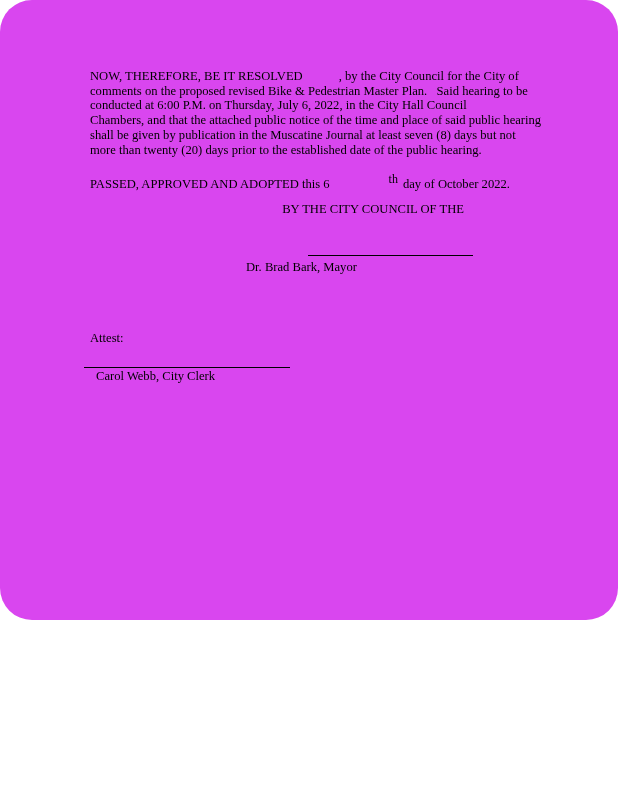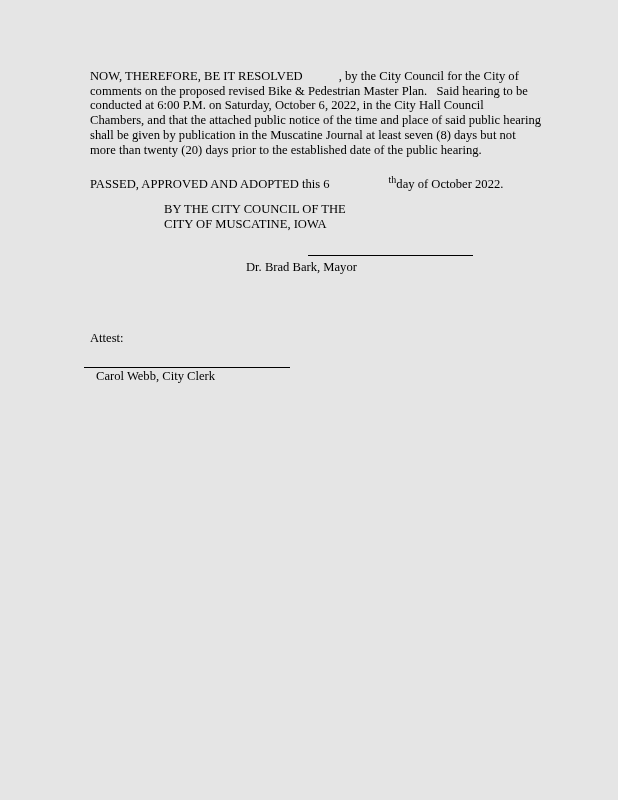--- a/index.html
+++ b/index.html
@@ -1,61 +1,62 @@
 <!DOCTYPE html>
 <html><head>
 <meta charset="utf-8">
 <style>
   * { margin: 0; padding: 0; box-sizing: border-box; }
   html, body { background: #ffffff; }
   .page {
     position: relative;
     width: 618px;
-    height: 800px;
-    background: #e5e5e5;
+    height: 620px;
+    background: #d946ef;
     font-family: "Liberation Serif", "DejaVu Serif", serif;
     color: #000000;
     font-size: 12.6px;
     line-height: 14.7px;
     overflow: hidden;
+    border-radius: 32px;
   }
   .abs { position: absolute; }
   .line, .inline-part { white-space: pre; }
   .gap-resolved { display: inline-block; width: 36px; }
   .gap-passed { display: inline-block; width: 59px; }
   .superscript {
-    font-size: 10px;
+    font-size: 12px;
     vertical-align: super;
     line-height: 0;
+    margin-right: 5px;
   }
-  .center-block { text-align: left; }
+  .center-block { text-align: right; }
   .sig-line {
     border-top: 1px solid #000000;
     height: 0;
   }
 </style>
 </head>
 <body>
 
 <div class="page">
 
   <div class="abs" style="left:90px; top:69px; width:460px;">
     <div class="line"><span class="inline-part">NOW, THEREFORE, BE IT RESOLVED</span><span class="gap-resolved"></span><span class="inline-part">, by the City Council for the City of</span></div>
     <div class="line">comments on the proposed revised Bike &amp; Pedestrian Master Plan.   Said hearing to be</div>
-    <div class="line">conducted at 6:00 P.M. on Saturday, October 6, 2022, in the City Hall Council</div>
+    <div class="line">conducted at 6:00 P.M. on Thursday, July 6, 2022, in the City Hall Council</div>
     <div class="line">Chambers, and that the attached public notice of the time and place of said public hearing</div>
     <div class="line">shall be given by publication in the Muscatine Journal at least seven (8) days but not</div>
     <div class="line">more than twenty (20) days prior to the established date of the public hearing.</div>
   </div>
 
   <div class="abs line" style="left:90px; top:177px; width:470px;"><span class="inline-part">PASSED, APPROVED AND ADOPTED this 6</span><span class="gap-passed"></span><span class="superscript">th</span><span class="inline-part">day of October 2022.</span></div>
 
   <div class="abs center-block" style="left:164px; top:202px; width:300px;">
     <div class="line">BY THE CITY COUNCIL OF THE</div>
-    <div class="line">CITY OF MUSCATINE, IOWA</div>
   </div>
 
   <div class="abs sig-line" style="left:308px; top:255px; width:165px;"></div>
   <div class="abs line" style="left:246px; top:260px;">Dr. Brad Bark, Mayor</div>
 
   <div class="abs line" style="left:90px; top:331px;">Attest:</div>
 
   <div class="abs sig-line" style="left:84px; top:367px; width:206px;"></div>
   <div class="abs line" style="left:84px; top:369px;margin-left:12px;">Carol Webb, City Clerk</div>
 

